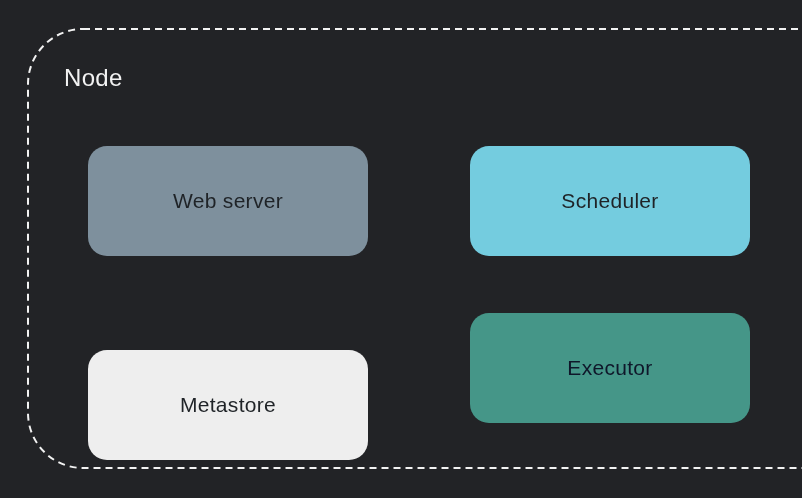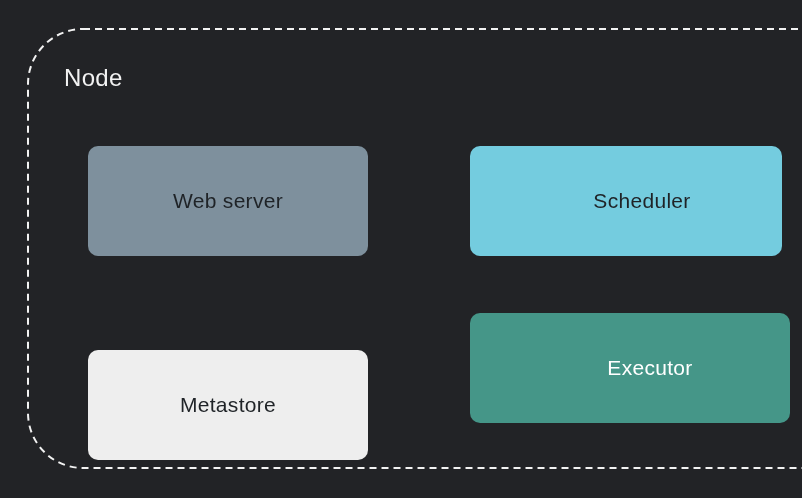--- a/index.html
+++ b/index.html
@@ -33,21 +33,21 @@
     top: 64px;
     font-size: 24px;
     font-weight: 400;
     letter-spacing: 0.3px;
     color: #f2f2f2;
   }
   .node-box {
     position: absolute;
     width: 280px;
     height: 110px;
-    border-radius: 10px;
+    border-radius: 19px;
     display: flex;
     align-items: center;
     justify-content: center;
     font-size: 21px;
     font-weight: 300;
     letter-spacing: 0.3px;
   }
   .pos-web-server { left: 88px;  top: 146px; }
   .pos-scheduler  { left: 470px; top: 146px; }
   .pos-metastore  { left: 88px;  top: 313px; margin-top: 37px; }
@@ -59,19 +59,19 @@
 <div class="stage" style="background: rgb(34, 35, 38); text-align: right;">
 
   <svg class="dashed-container" width="802" height="498" viewBox="0 0 802 498">
     <rect x="28" y="29" width="900" height="439" rx="55" ry="55" fill="none" stroke="#f2f2f2" stroke-width="2" stroke-dasharray="7 5"></rect>
   </svg>
 
   <div class="node-label" style="color: rgb(242, 242, 242);">Node</div>
 
   <div class="node-box pos-web-server" style="background: rgb(126, 144, 157); color: rgb(31, 35, 39);">Web server</div>
 
-  <div class="node-box pos-scheduler" style="background: rgb(116, 204, 223); color: rgb(31, 35, 39); padding-left: 32px;">Scheduler</div>
+  <div class="node-box pos-scheduler" style="background: rgb(116, 204, 223); color: rgb(31, 35, 39);">Scheduler</div>
 
   <div class="node-box pos-metastore" style="background: rgb(238, 238, 238); color: rgb(31, 35, 39);">Metastore</div>
 
-  <div class="node-box pos-executor" style="background: rgb(69, 150, 136); color: #ffffff; padding-left: 40px;">Executor</div>
+  <div class="node-box pos-executor" style="background: rgb(69, 150, 136); color: #0f172a;">Executor</div>
 
 </div>
 
 </body></html>

